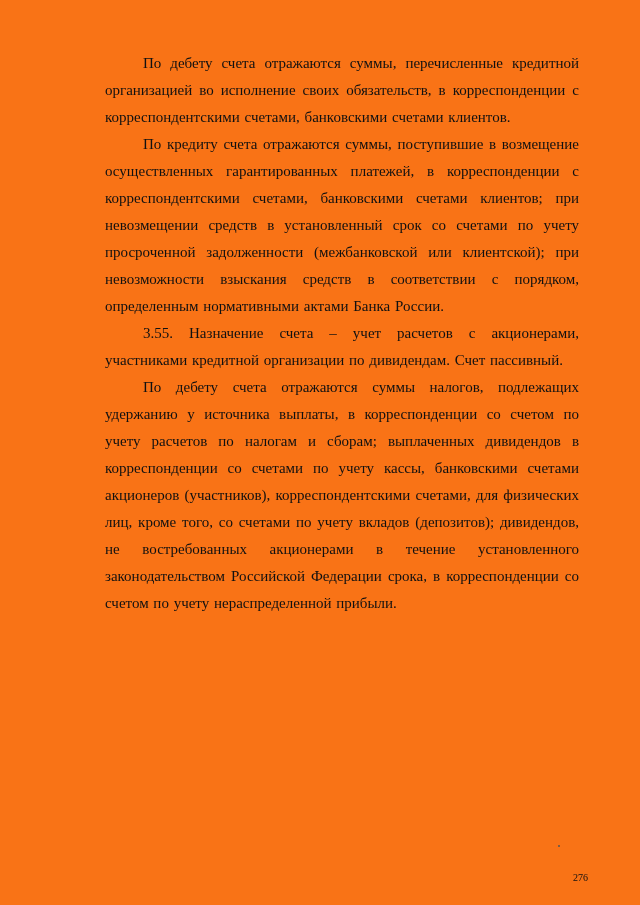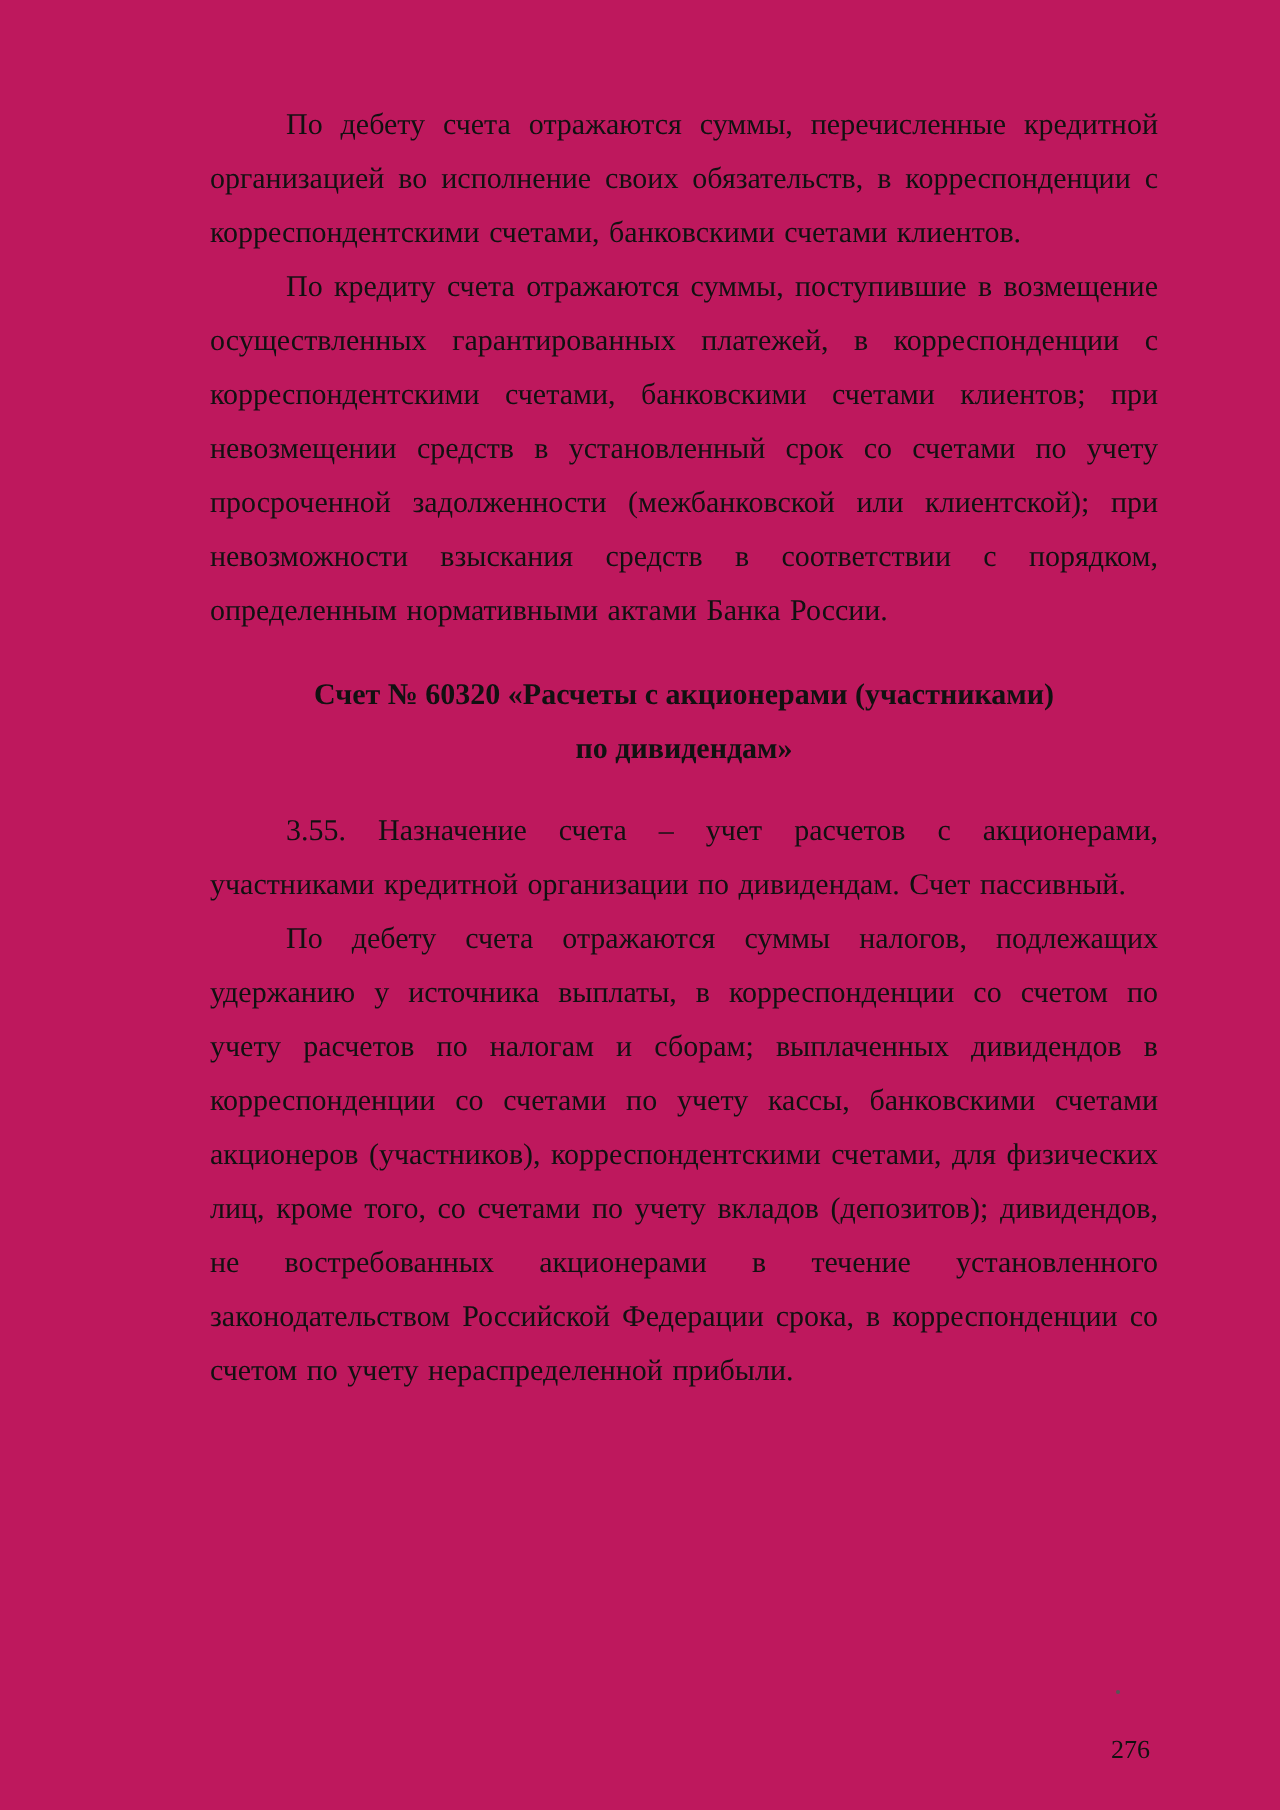--- a/index.html
+++ b/index.html
@@ -5,21 +5,21 @@
   html, body {
     margin: 0;
     padding: 0;
     background: #e8e8e8;
   }
   .page {
     position: relative;
     width: 640px;
     height: 905px;
     margin: 0 auto;
-    background: #be185d;
+    background: #f97316;
     color: #111111;
     font-family: "Liberation Serif", "DejaVu Serif", serif;
     overflow: hidden;
     box-sizing: border-box;
   }
   .content {
     position: absolute;
     top: 50px;
     left: 105px;
     width: 474px;
@@ -37,23 +37,23 @@
     font-size: 15px;
     line-height: 27px;
     font-weight: bold;
     text-align: center;
   }
   .heading .hline {
     display: block;
   }
   .page-number {
     position: absolute;
-    right: 65px;
+    right: 52px;
     bottom: 22px;
-    font-size: 13px;
+    font-size: 10px;
     color: #111111;
   }
   .scan-dot {
     position: absolute;
     right: 80px;
     bottom: 58px;
     width: 2px;
     height: 2px;
     background: #555;
     border-radius: 50%;
@@ -63,24 +63,20 @@
 <body>
 
 <div class="page">
   <div class="content">
 
     <p class="body-para">По дебету счета отражаются суммы, перечисленные кредитной организацией во исполнение своих обязательств, в корреспонденции с корреспондентскими счетами, банковскими счетами клиентов.</p>
 
     <p class="body-para">По кредиту счета отражаются суммы, поступившие в возмещение осуществленных гарантированных платежей, в корреспонденции с корреспондентскими счетами, банковскими счетами клиентов; при невозмещении средств в установленный срок со счетами по учету просроченной задолженности (межбанковской или клиентской); при невозможности взыскания средств в соответствии с порядком, определенным нормативными актами Банка России.</p>
 
 
-    <div class="heading">
-      <span class="hline">Счет № 60320 «Расчеты с акционерами (участниками)</span>
-      <span class="hline">по дивидендам»</span>
-    </div>
 
     <p class="body-para">3.55. Назначение счета – учет расчетов с акционерами, участниками кредитной организации по дивидендам. Счет пассивный.</p>
 
 
     <p class="body-para">По дебету счета отражаются суммы налогов, подлежащих удержанию у источника выплаты, в корреспонденции со счетом по учету расчетов по налогам и сборам; выплаченных дивидендов в корреспонденции со счетами по учету кассы, банковскими счетами акционеров (участников), корреспондентскими счетами, для физических лиц, кроме того, со счетами по учету вкладов (депозитов); дивидендов, не востребованных акционерами в течение установленного законодательством Российской Федерации срока, в корреспонденции со счетом по учету нераспределенной прибыли.</p>
 
   </div>
 
   <div class="scan-dot"></div>
 

